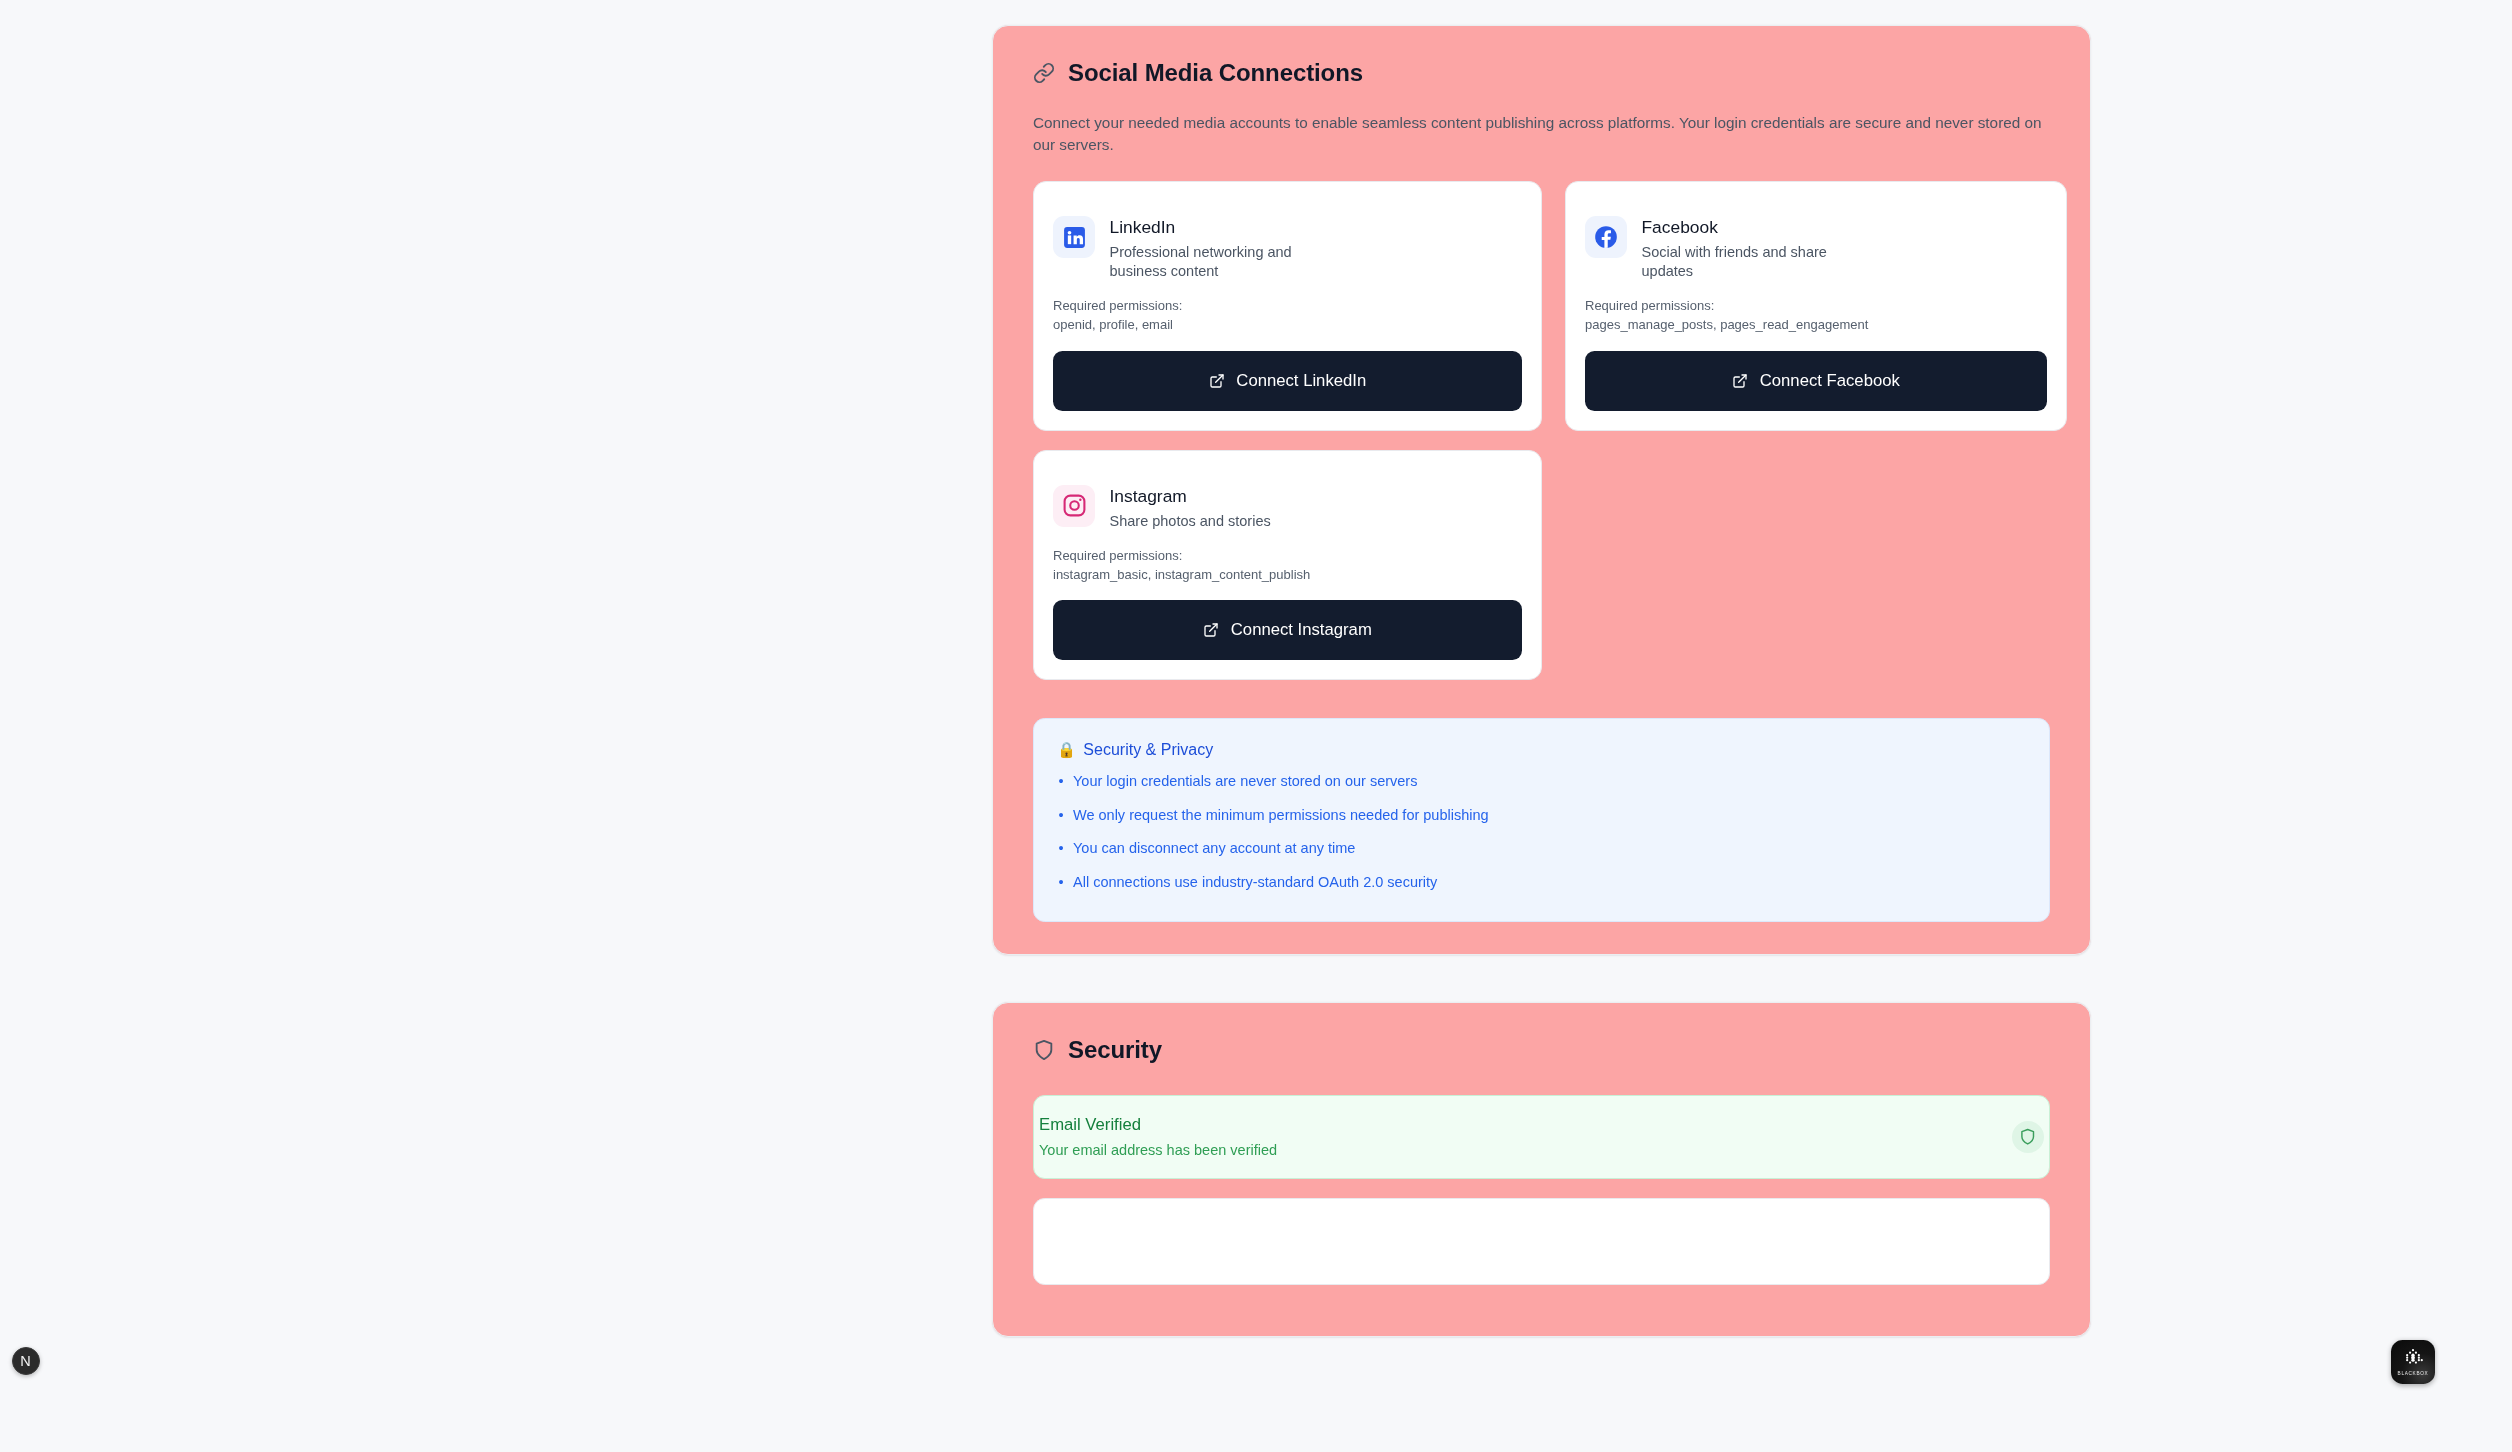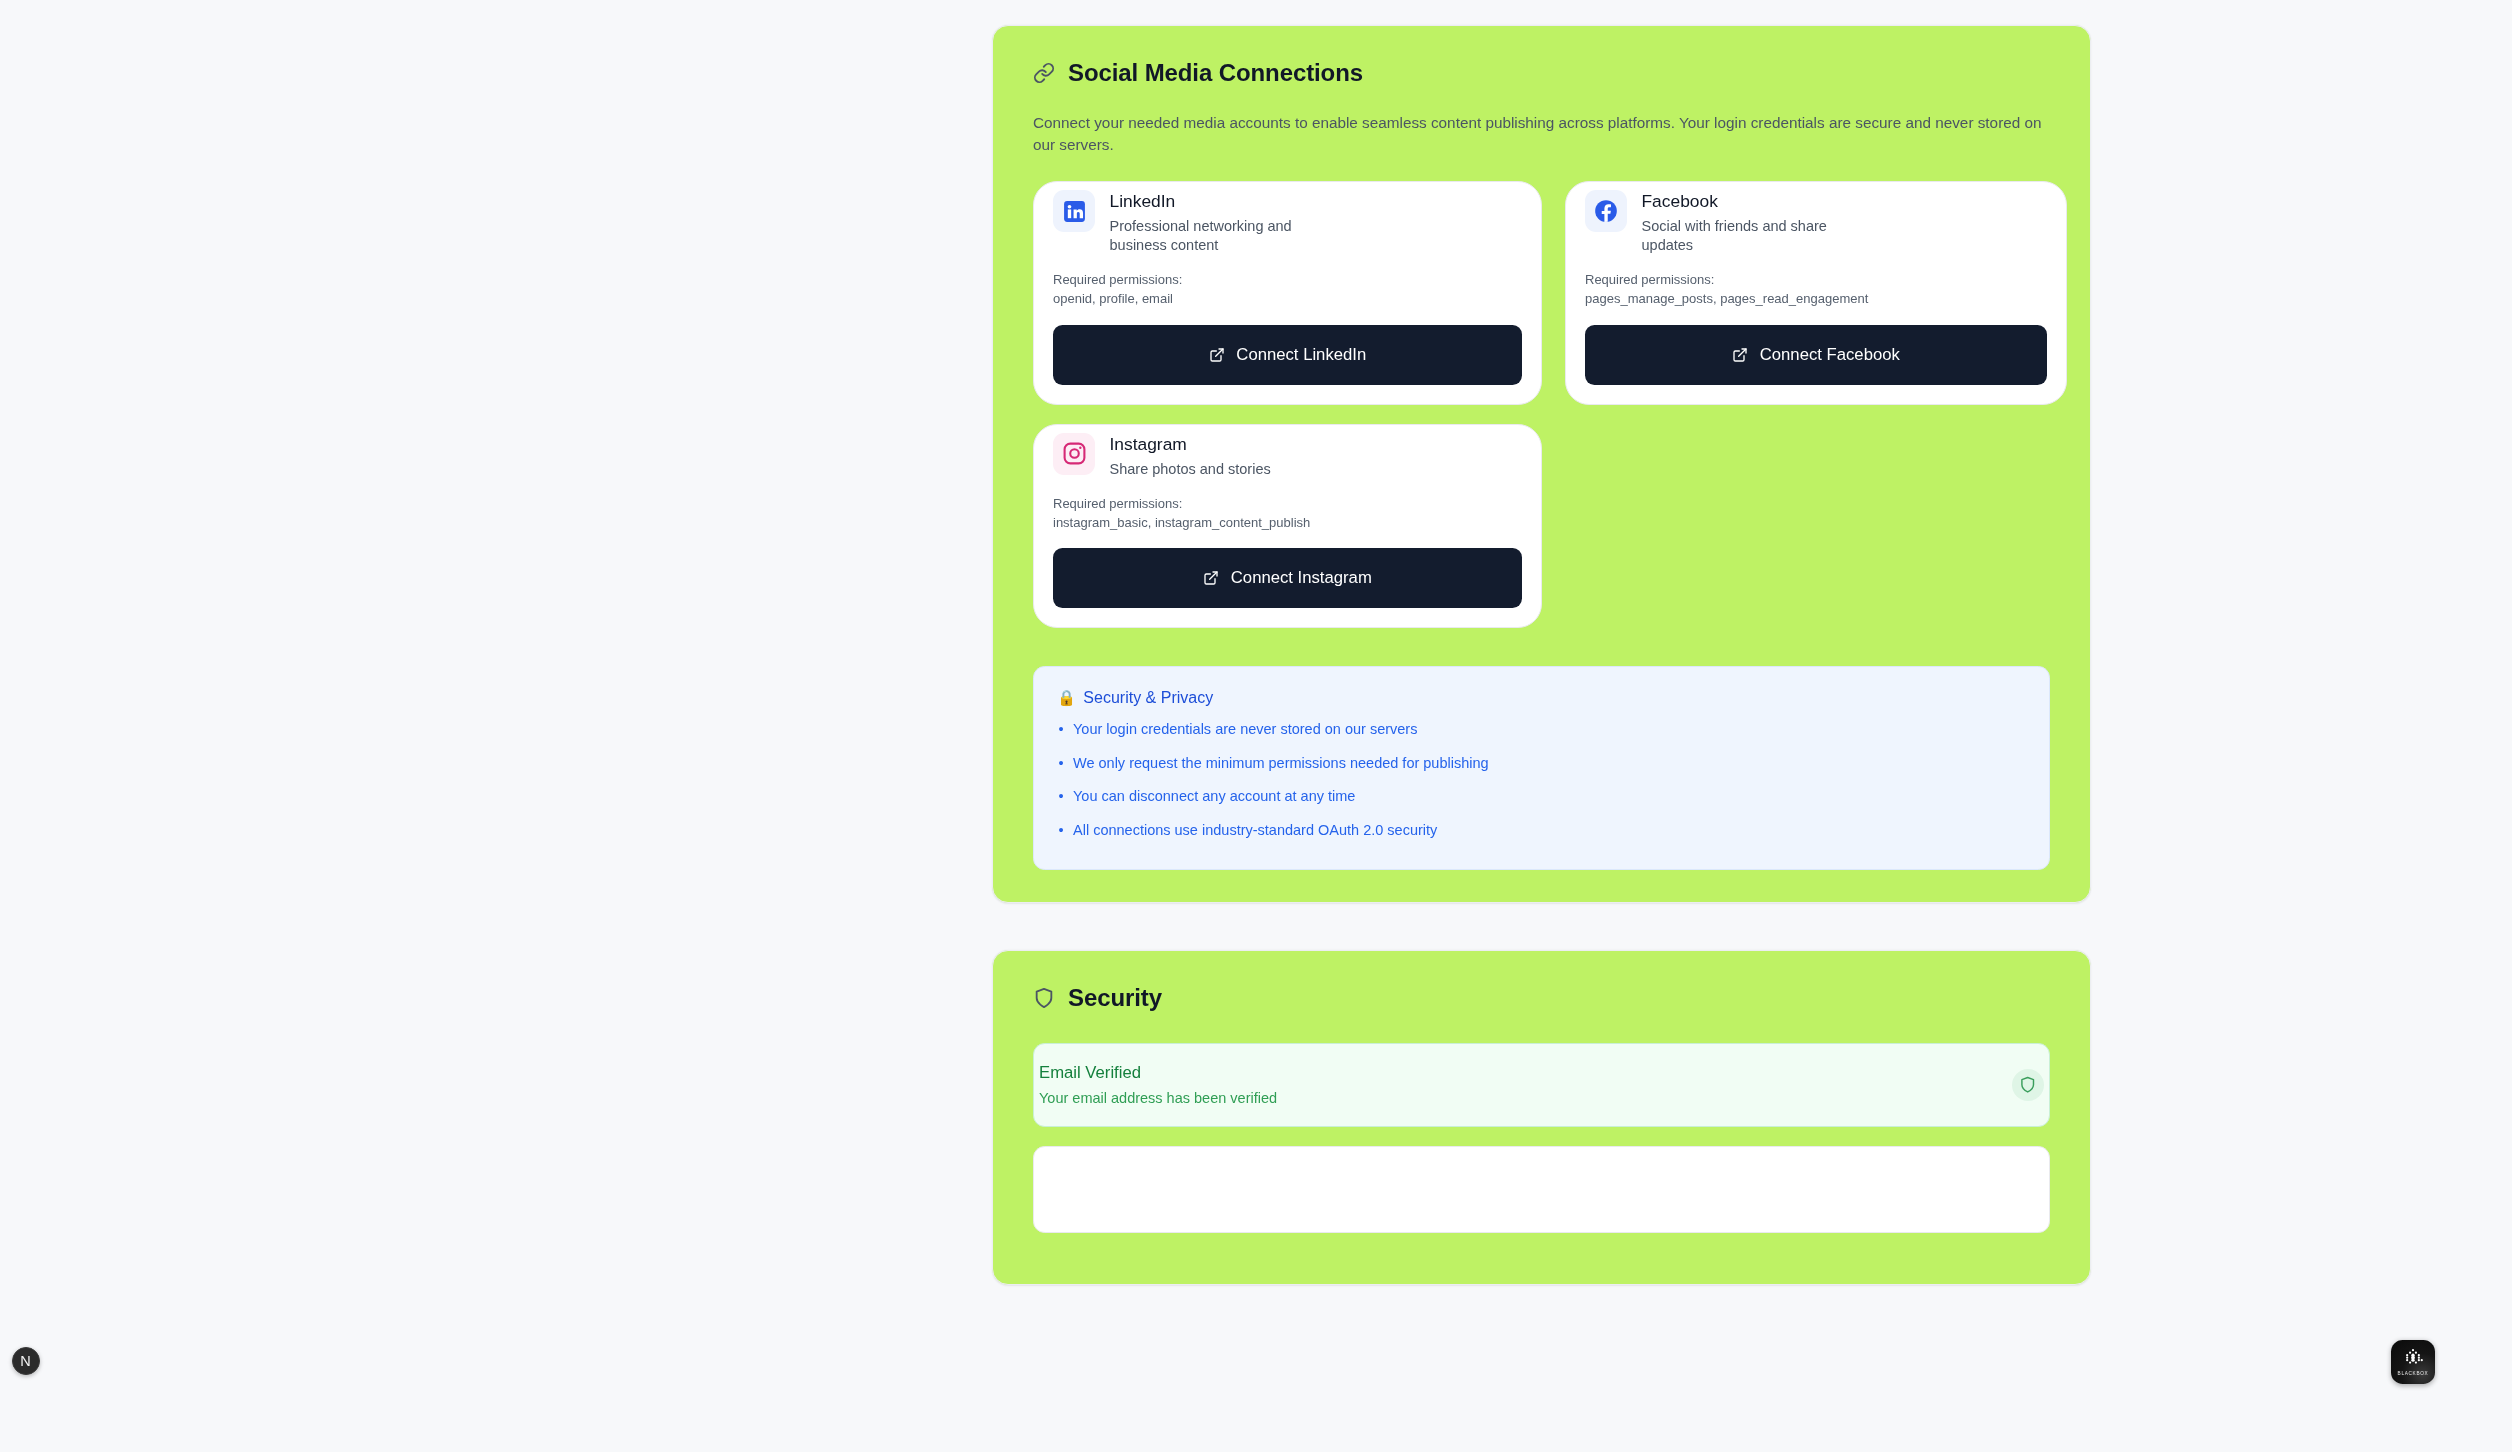--- a/index.html
+++ b/index.html
@@ -19,21 +19,21 @@
   
   .page-col {
     position: absolute;
     left: 992px;
     top: 25.4px;
     width: 1099px;
   }
 
   
   .panel {
-    background: #bef264;
+    background: #fca5a5;
     border: 0.7px solid #eceef1;
     border-radius: 16px;
     box-shadow: 0 0.7px 2.2px rgba(16,24,40,0.05), 0 0.7px 1.5px rgba(16,24,40,0.03);
     padding: 0 40px 0 40px;
   }
   .panel-social { padding-top: 30.5px; padding-bottom: 32px; }
   .panel-security { margin-top: 47px; padding-top: 30.5px; padding-bottom: 32px; }
 
   
   .section-head {
@@ -62,23 +62,23 @@
   
   .provider-grid {
     margin-top: 26px;
     display: grid;
     grid-template-columns: 509px 502px;
     column-gap: 23px;
     row-gap: 19px;
   }
   .provider-card {
     border: 0.7px solid #e9eaee;
-    border-radius: 24px;
+    border-radius: 13px;
     background: #ffffff;
-    padding: 8px 19px 19px 19px;
+    padding: 34px 19px 19px 19px;
     display: flex;
     flex-direction: column;
   }
 
   .provider-top { display: flex; gap: 14.5px; align-items: flex-start; }
   .provider-logo {
     width: 42px; height: 42px;
     border-radius: 11px;
     flex: 0 0 42px;
     display: flex; align-items: center; justify-content: center;

